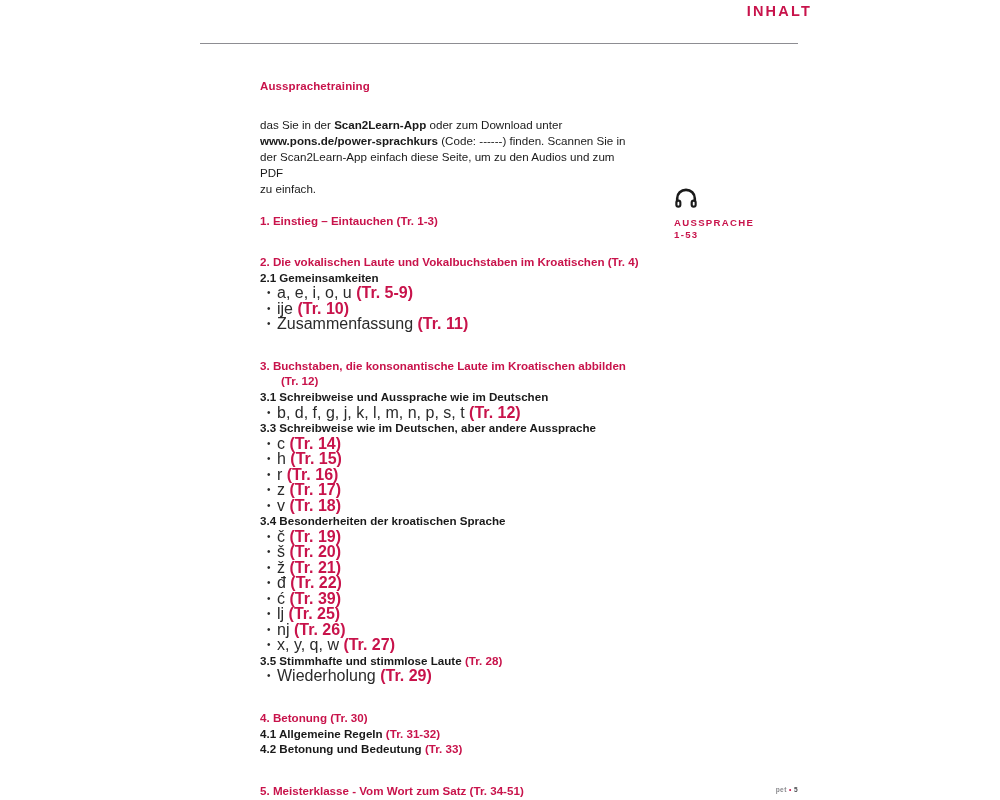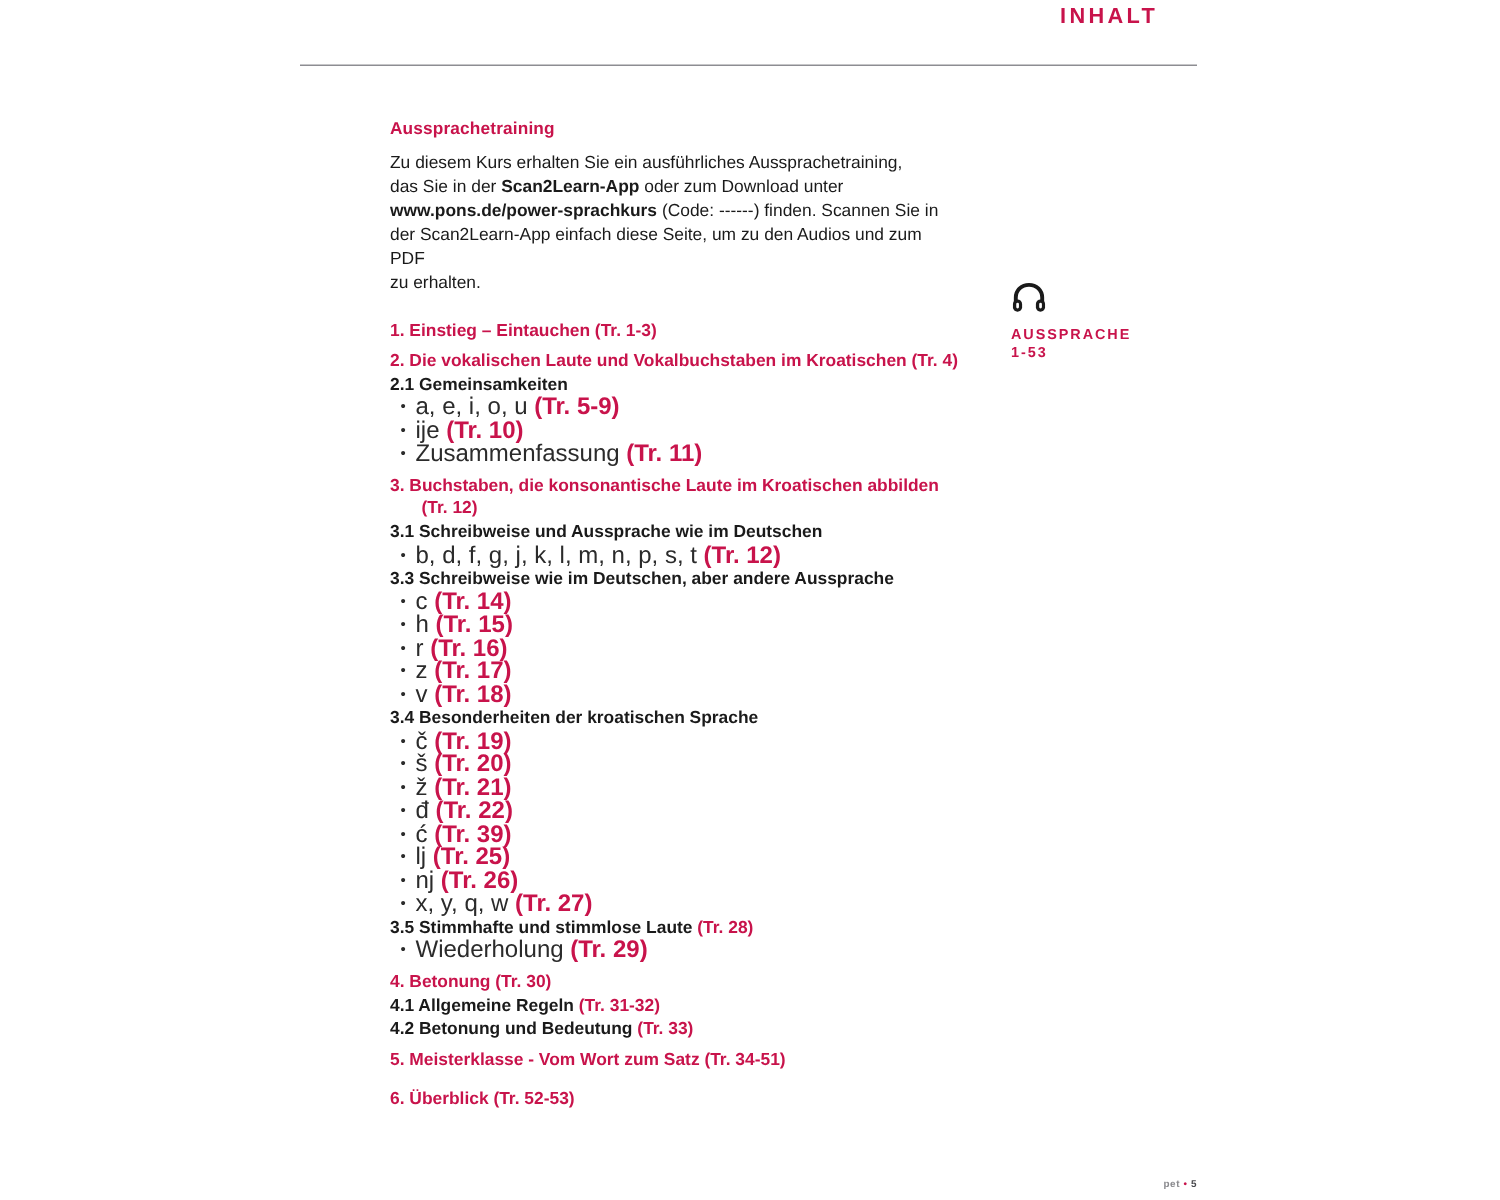--- a/index.html
+++ b/index.html
@@ -25,20 +25,21 @@
   .header-title {
     position: absolute;
     left: 0;
     top: 3px;
     width: 772px;
     text-align: right;
     font-size: 14.5px;
     font-weight: bold;
     letter-spacing: 2.2px;
     color: #c8134b;
+    padding-left: 40px;
   }
   .header-rule {
     position: absolute;
     left: 200px;
     top: 43px;
     width: 598px;
     height: 1px;
     background: #8d8d92;
   }
 
@@ -80,21 +81,21 @@
     color: #c8134b;
     line-height: 15.6px;
     margin: 0;
     padding-left: 20px;
     text-indent: -20px;
   }
   .chapter.wrap {
     padding-left: 21px;
     text-indent: -21px;
   }
-  .gap-before { margin-top: 5px; }
+  .gap-before { margin-top: 26px; }
   .gap-small  { margin-top: 11px; }
 
   .subsection {
     font-size: 11.6px;
     font-weight: bold;
     color: #1a1a1a;
     line-height: 15.6px;
     margin: 0;
   }
   .subsection .tr { color: #c8134b; }
@@ -160,25 +161,25 @@
 <div class="page">
 
   <div class="header-title">INHALT</div>
   <div class="header-rule"></div>
 
   <div class="content">
 
     <p class="block-title">Aussprachetraining</p>
 
     <p class="intro">
-      <span>Zu diesem Kurs erhalten Sie ein ausführliches Aussprachetraining,</span><br>
+      <br>
       <span>das Sie in der </span><b>Scan2Learn-App</b><span> oder zum Download unter</span><br>
       <b>www.pons.de/power-sprachkurs</b><span> (Code: ------) finden. Scannen Sie in</span><br>
       <span>der Scan2Learn-App einfach diese Seite, um zu den Audios und zum PDF</span><br>
-      <span>zu erhalten.</span>
+      <span>zu einfach.</span>
     </p>
 
     <div class="toc">
 
       <p class="chapter">1. Einstieg – Eintauchen (Tr. 1-3)</p>
 
       <p class="chapter gap-before">2. Die vokalischen Laute und Vokalbuchstaben im Kroatischen (Tr. 4)</p>
       <p class="subsection">2.1 Gemeinsamkeiten</p>
       <p class="bullet"><span>a, e, i, o, u </span><span class="tr">(Tr. 5-9)</span></p>
       <p class="bullet"><span>ije </span><span class="tr">(Tr. 10)</span></p>

